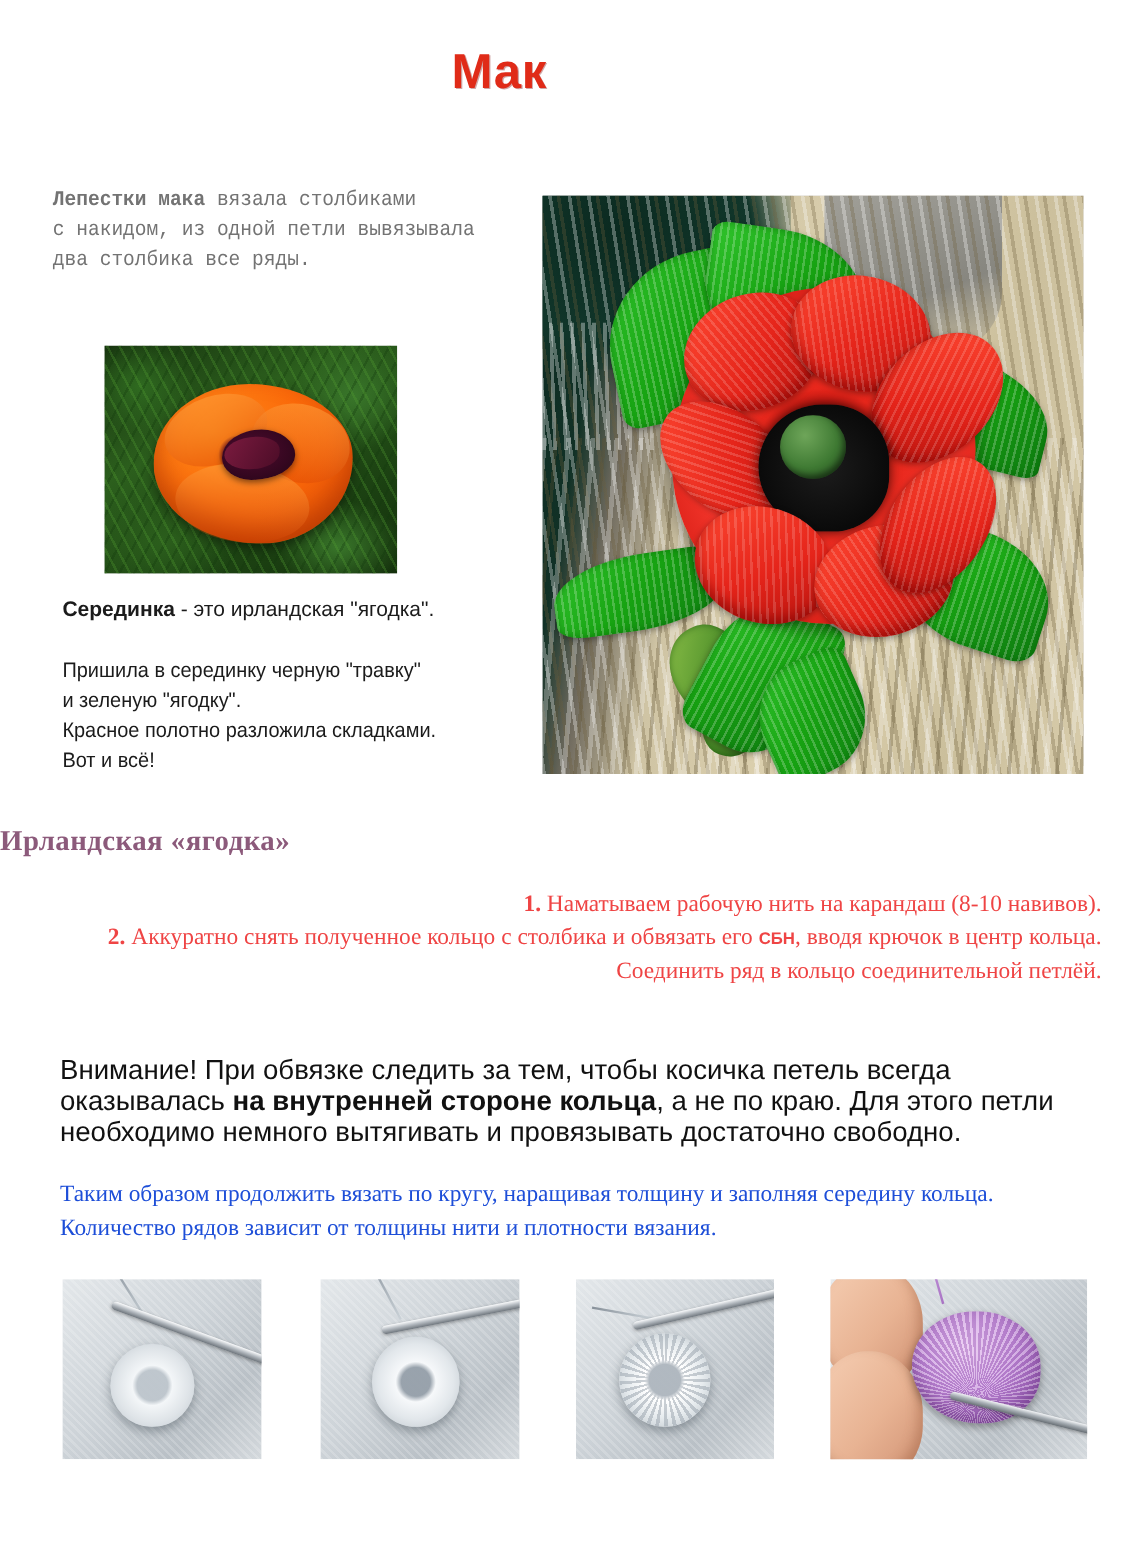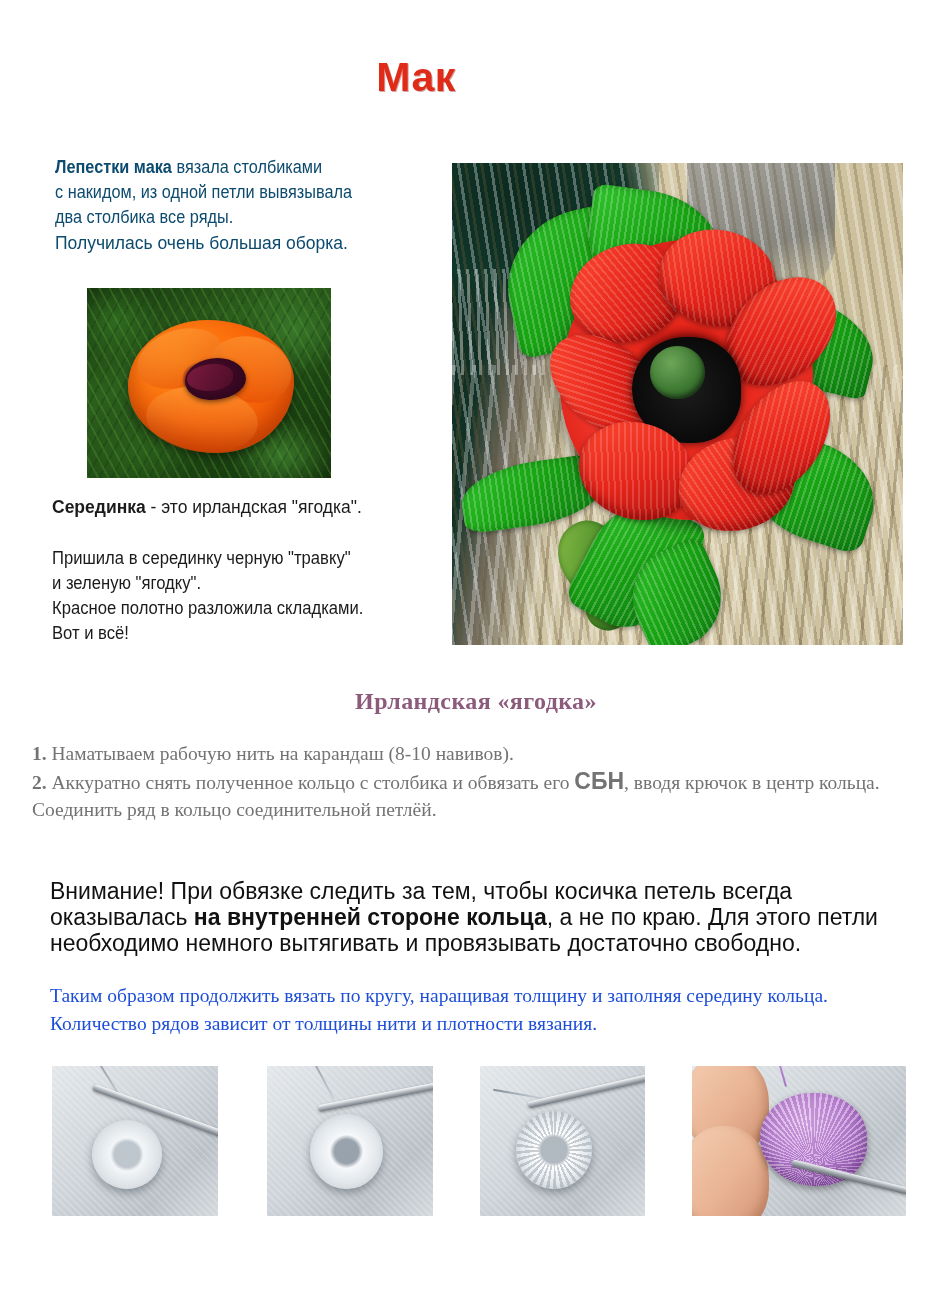--- a/index.html
+++ b/index.html
@@ -7,36 +7,36 @@
   body {
     width:952px; height:1294px;
     position:relative;
     font-family:"Liberation Sans", sans-serif;
     color:#1b1b1b;
     overflow:hidden;
   }
 
   
   #doc-title{
-    position:absolute; left:0; top:54px; width:832px;
+    position:absolute; left:0; top:36px; width:832px;
     text-align:center;
     font-family:"Liberation Sans", sans-serif;
     font-weight:bold;
     font-size:41px;
     letter-spacing:0.5px;
     color:#e02b18;
     text-shadow:1px 1px 0 rgba(120,0,0,0.35);
   }
 
   
   #intro-text{
-    position:absolute; left:55px; top:155px; width:390px;
+    position:absolute; left:44px; top:155px; width:390px;
     font-size:17.5px; line-height:25px;
-    font-family:Liberation Sans, sans-serif;
-    color:#0c4a6e;
+    font-family:Liberation Mono, monospace;
+    color:#737373;
   }
   #intro-text .l1,#intro-text .l2,#intro-text .l3{
     font-stretch:condensed;
     transform:scaleX(0.93); transform-origin:left center;
   }
   #intro-text b{ font-weight:bold; }
   #intro-text .l4{ margin-top:1px; }
 
   #middle-text{
     position:absolute; left:52px; top:495px; width:400px;
@@ -186,35 +186,35 @@
   }
   .flower-berry{
     position:absolute; left:44%; top:38%; width:12%; height:11%;
     border-radius:50%;
     background:radial-gradient(circle at 38% 32%, #6ea559 0%, #3f7a33 55%, #24521f 100%);
     box-shadow:inset -2px -3px 5px rgba(0,0,0,.5);
   }
 
   
   #section-heading{
-    position:absolute; left:0; top:688px; width:952px; text-align:center;
+    position:absolute; left:0; top:688px; width:952px; text-align:left;
     font-family:"Liberation Serif", serif;
     font-weight:bold; font-size:24px;
     color:#8c5a7b;
     letter-spacing:0.4px;
   }
 
   
   #steps{
-    position:absolute; left:32px; top:740px; width:866px;
+    position:absolute; left:52px; top:740px; width:866px;
     font-family:"Liberation Serif", serif;
-    font-size:19.5px; line-height:27.5px; color:#737373;
+    font-size:19.5px; line-height:27.5px; color:#ef4444;text-align:right;
   }
   #steps .num{ font-weight:bold; font-family:"Liberation Serif", serif; }
-  #steps .sbn{ font-family:"Liberation Sans", sans-serif; font-weight:bold; font-size:23px; }
+  #steps .sbn{ font-family:"Liberation Sans", sans-serif; font-weight:bold; font-size:14px; }
 
   #note{
     position:absolute; left:50px; top:878px; width:872px;
     font-family:"Liberation Sans", sans-serif;
     font-size:23px; line-height:26px; color:#111;
   }
   #note .nline{ transform:scaleX(0.94); transform-origin:left center; }
   #note b{ font-weight:bold; }
 
   #closing{
@@ -308,21 +308,20 @@
 </style>
 </head>
 <body>
 
 <div id="doc-title">Мак</div>
 
 <div id="intro-text">
   <div class="l1"><b>Лепестки мака</b><span> вязала столбиками</span></div>
   <div class="l2">с накидом, из одной петли вывязывала</div>
   <div class="l3">два столбика все ряды.</div>
-  <div class="l4">Получилась очень большая оборка.</div>
 </div>
 
 <div class="photo" id="photo-real-poppy">
   <div class="bg"></div>
   <div class="leafstreak"></div>
   <div class="petals"></div>
   <div class="petal-fold pf1"></div>
   <div class="petal-fold pf2"></div>
   <div class="petal-fold pf3"></div>
   <div class="center-dark"></div>

